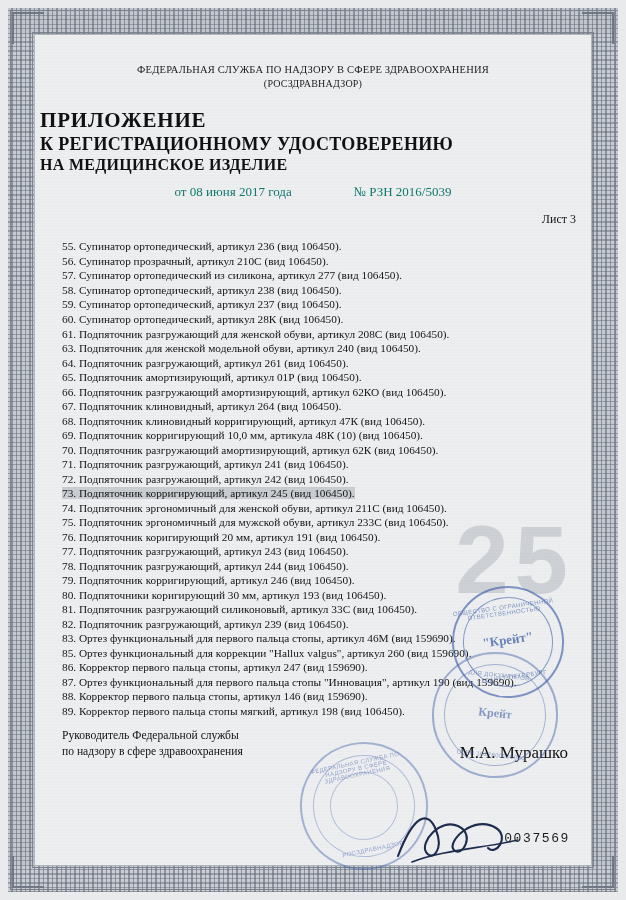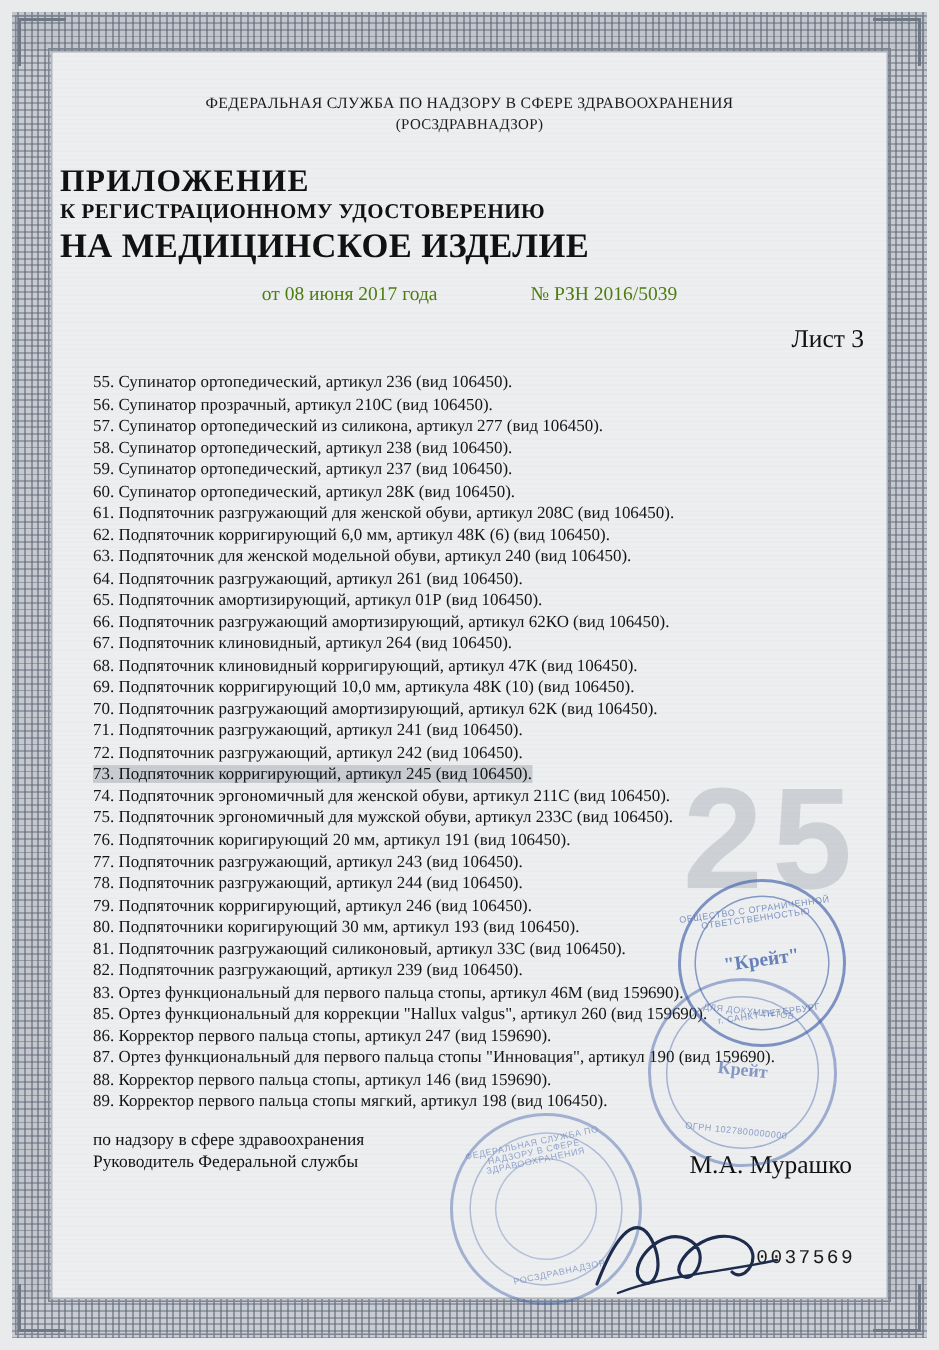--- a/index.html
+++ b/index.html
@@ -96,44 +96,44 @@
     margin-top: 16px;
     color: #111;
   }
   .title .t1 {
     font-size: 21px;
     font-weight: bold;
     letter-spacing: .8px;
     line-height: 1.2;
   }
   .title .t2 {
-    font-size: 14px;
+    font-size: 18px;
     font-weight: bold;
     letter-spacing: .3px;
     line-height: 1.25;
   }
   .title .t3 {
-    font-size: 23px;
+    font-size: 16px;
     font-weight: bold;
     letter-spacing: .3px;
     line-height: 1.25;
   }
   .dateline {
     margin-top: 9px;
     display: flex;
     justify-content: center;
     align-items: baseline;
     gap: 62px;
     font-size: 13px;
-    color: #4d7c0f;
+    color: #0f766e;
   }
   .dateline .num { font-weight: normal; }
   .sheet {
     text-align: right;
-    font-size: 17px;
+    font-size: 12px;
     margin-top: 12px;
     padding-right: 10px;
     color: #111;
   }
   .list {
     margin-top: 12px;
     padding: 0 12px 0 22px;
     font-size: 11.3px;
     line-height: 1.285;
     color: #141414;
@@ -308,21 +308,20 @@
     <div class="sheet">Лист  3</div>
 
     <div class="list" id="item-list">
         <div class="item">55. Супинатор ортопедический, артикул 236 (вид 106450).</div>
         <div class="item">56. Супинатор прозрачный, артикул 210С (вид 106450).</div>
         <div class="item">57. Супинатор ортопедический из силикона, артикул 277 (вид 106450).</div>
         <div class="item">58. Супинатор ортопедический, артикул 238 (вид 106450).</div>
         <div class="item">59. Супинатор ортопедический, артикул 237 (вид 106450).</div>
         <div class="item">60. Супинатор ортопедический, артикул 28К (вид 106450).</div>
         <div class="item">61. Подпяточник разгружающий для женской обуви, артикул 208С (вид 106450).</div>
-        <div class="item">62. Подпяточник корригирующий 6,0 мм, артикул 48К (6) (вид 106450).</div>
         <div class="item">63. Подпяточник для женской модельной обуви, артикул 240 (вид 106450).</div>
         <div class="item">64. Подпяточник разгружающий, артикул 261 (вид 106450).</div>
         <div class="item">65. Подпяточник амортизирующий, артикул 01Р (вид 106450).</div>
         <div class="item">66. Подпяточник разгружающий амортизирующий, артикул 62КО (вид 106450).</div>
         <div class="item">67. Подпяточник клиновидный, артикул 264 (вид 106450).</div>
         <div class="item">68. Подпяточник клиновидный корригирующий, артикул 47К (вид 106450).</div>
         <div class="item">69. Подпяточник корригирующий 10,0 мм, артикула 48К (10) (вид 106450).</div>
         <div class="item">70. Подпяточник разгружающий амортизирующий, артикул 62К (вид 106450).</div>
         <div class="item">71. Подпяточник разгружающий, артикул 241 (вид 106450).</div>
         <div class="item">72. Подпяточник разгружающий, артикул 242 (вид 106450).</div>
@@ -338,22 +337,22 @@
         <div class="item">82. Подпяточник разгружающий, артикул 239 (вид 106450).</div>
         <div class="item">83. Ортез функциональный для первого пальца стопы, артикул 46М (вид 159690).</div>
         <div class="item wrap">85. Ортез функциональный для коррекции "Hallux valgus", артикул 260 (вид 159690).</div>
         <div class="item">86. Корректор первого пальца стопы, артикул 247 (вид 159690).</div>
         <div class="item wrap">87. Ортез функциональный для первого пальца стопы "Инновация", артикул 190 (вид 159690).</div>
         <div class="item">88. Корректор первого пальца стопы, артикул 146 (вид 159690).</div>
         <div class="item">89. Корректор первого пальца стопы мягкий, артикул 198 (вид 106450).</div>
       </div>
 
     <div class="signature-block">
+      <div>Руководитель Федеральной службы</div>
       <div>по надзору в сфере здравоохранения</div>
-      <div>Руководитель Федеральной службы</div>
       <div class="signer">М.А. Мурашко</div>
     </div>
 
     <div class="serial">0037569</div>
   </div>
 
   <div class="stamp stamp-round stamp-a">
     <div class="ring2"></div>
     <div class="stamp-text-arc" style="top:16px;">ОБЩЕСТВО С ОГРАНИЧЕННОЙ ОТВЕТСТВЕННОСТЬЮ</div>
     <div class="brand">"Крейт"</div>

